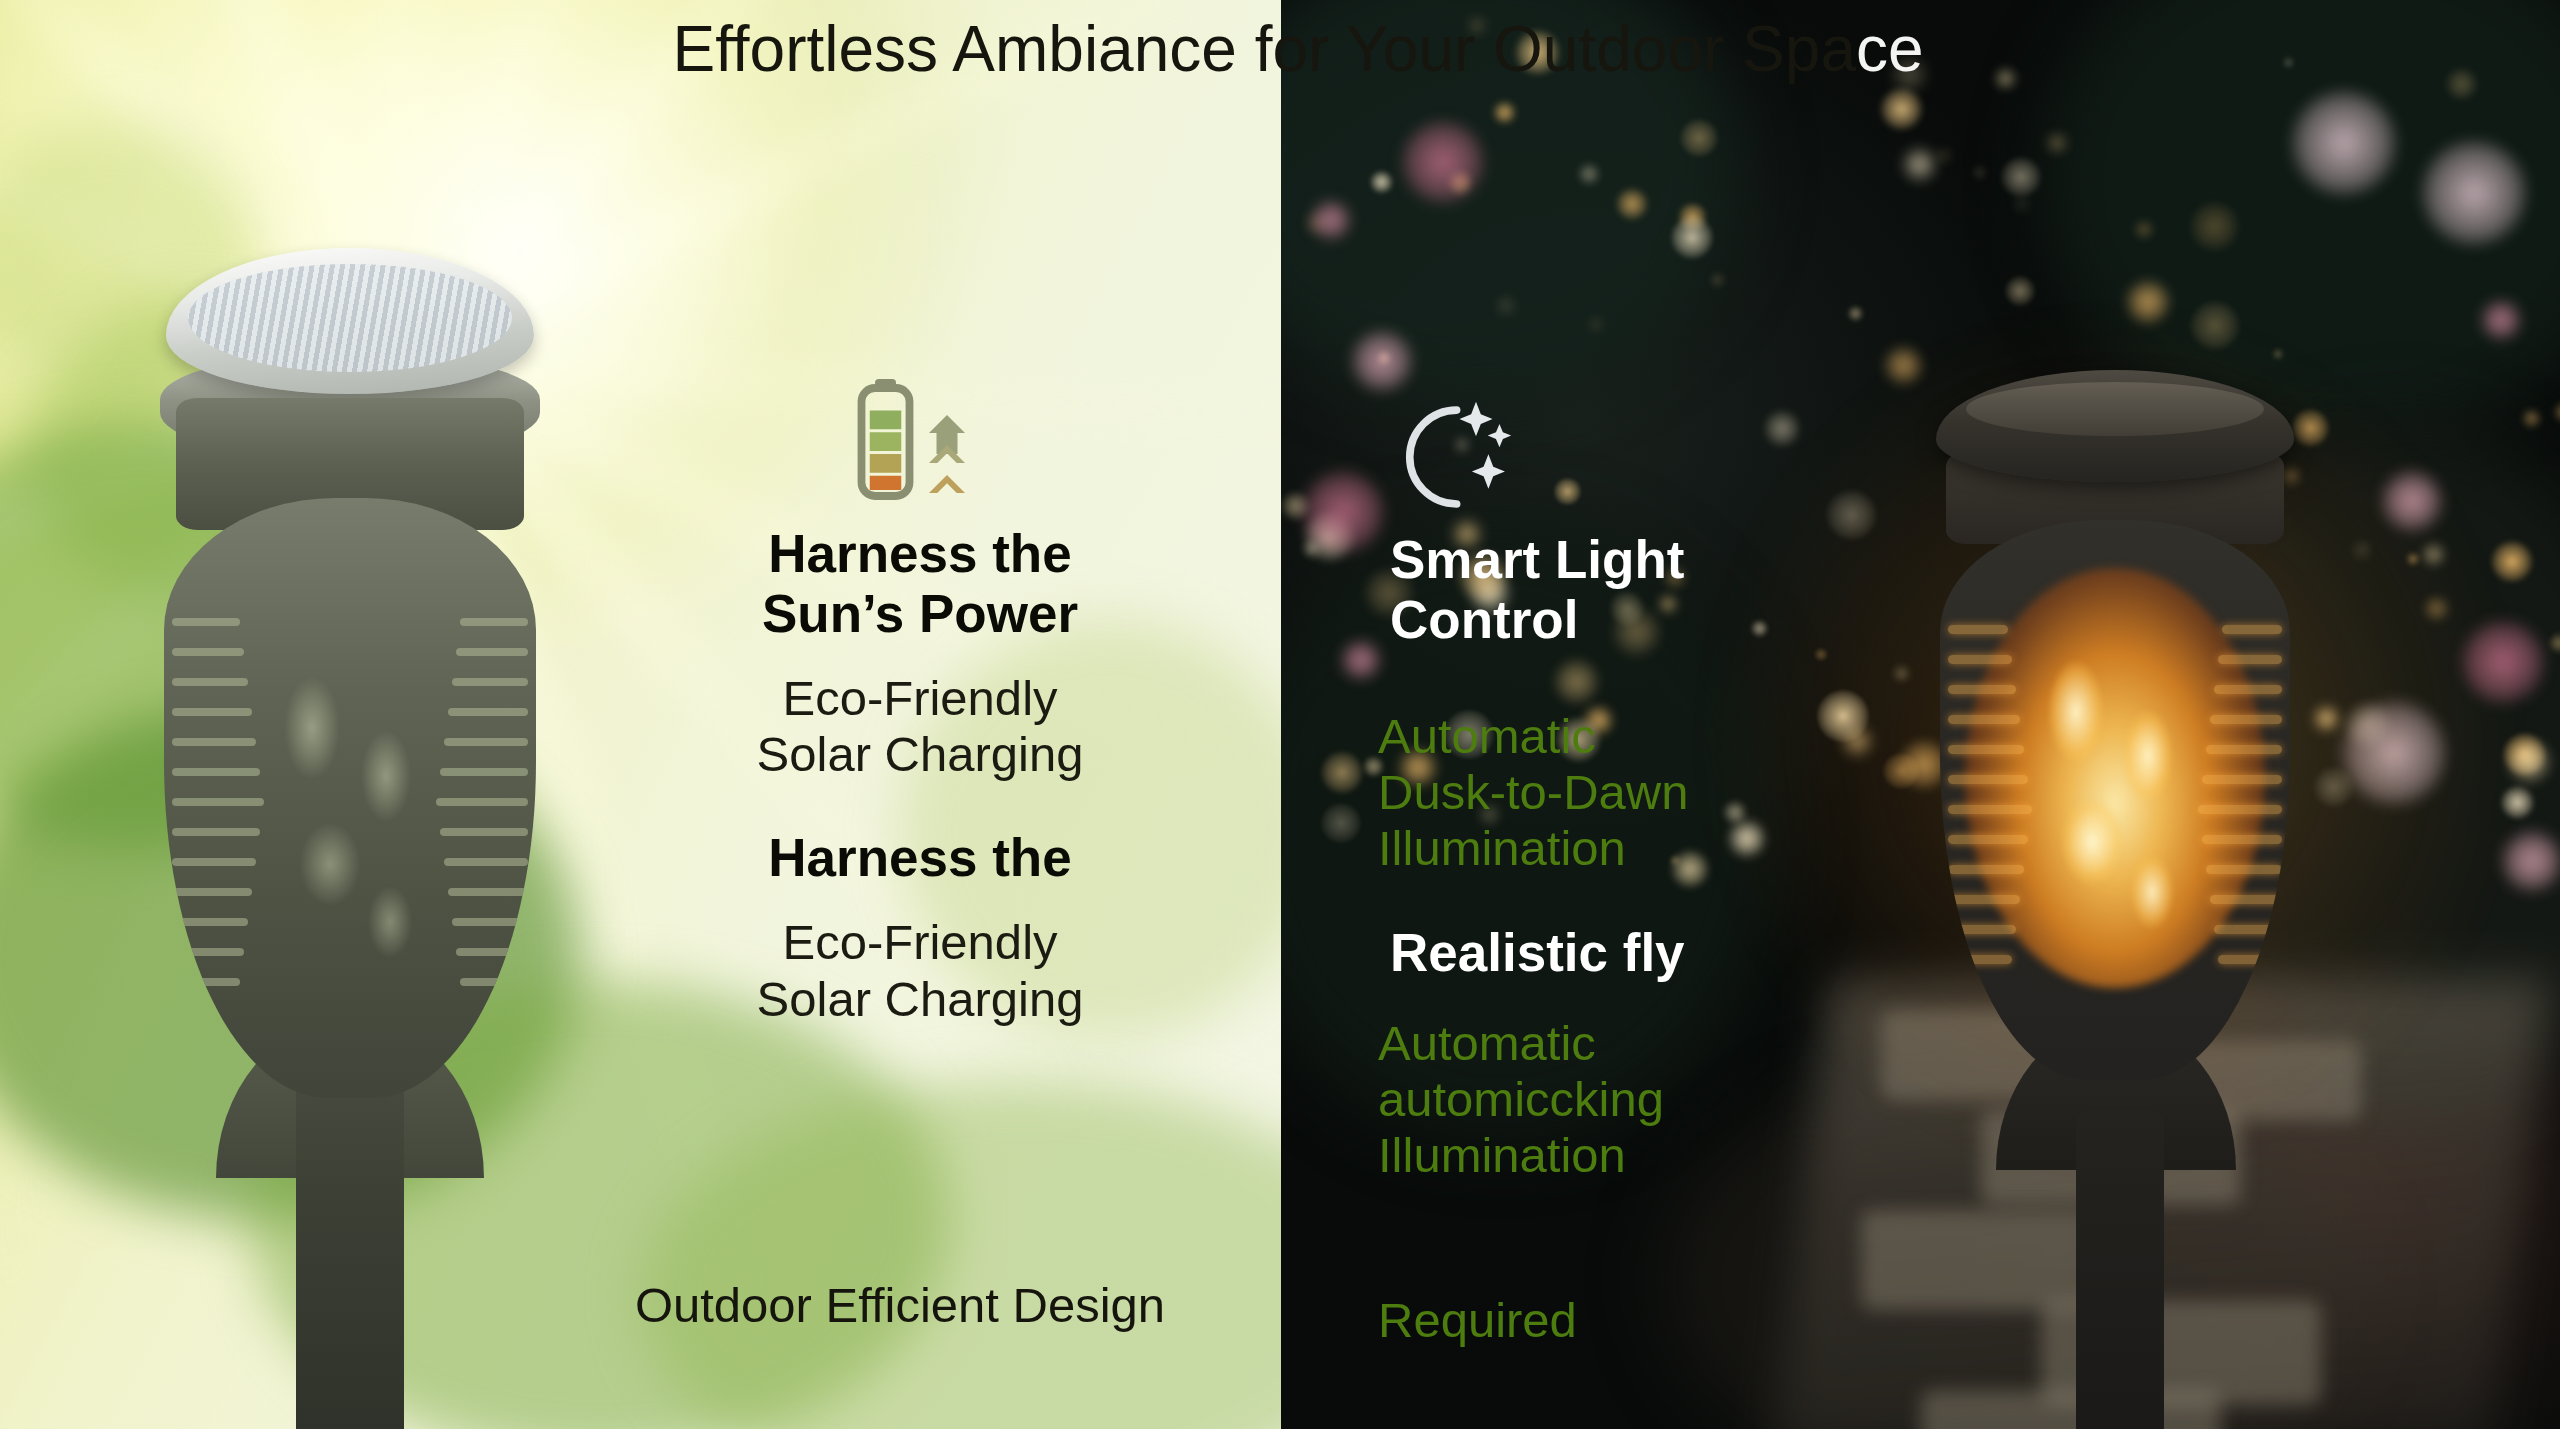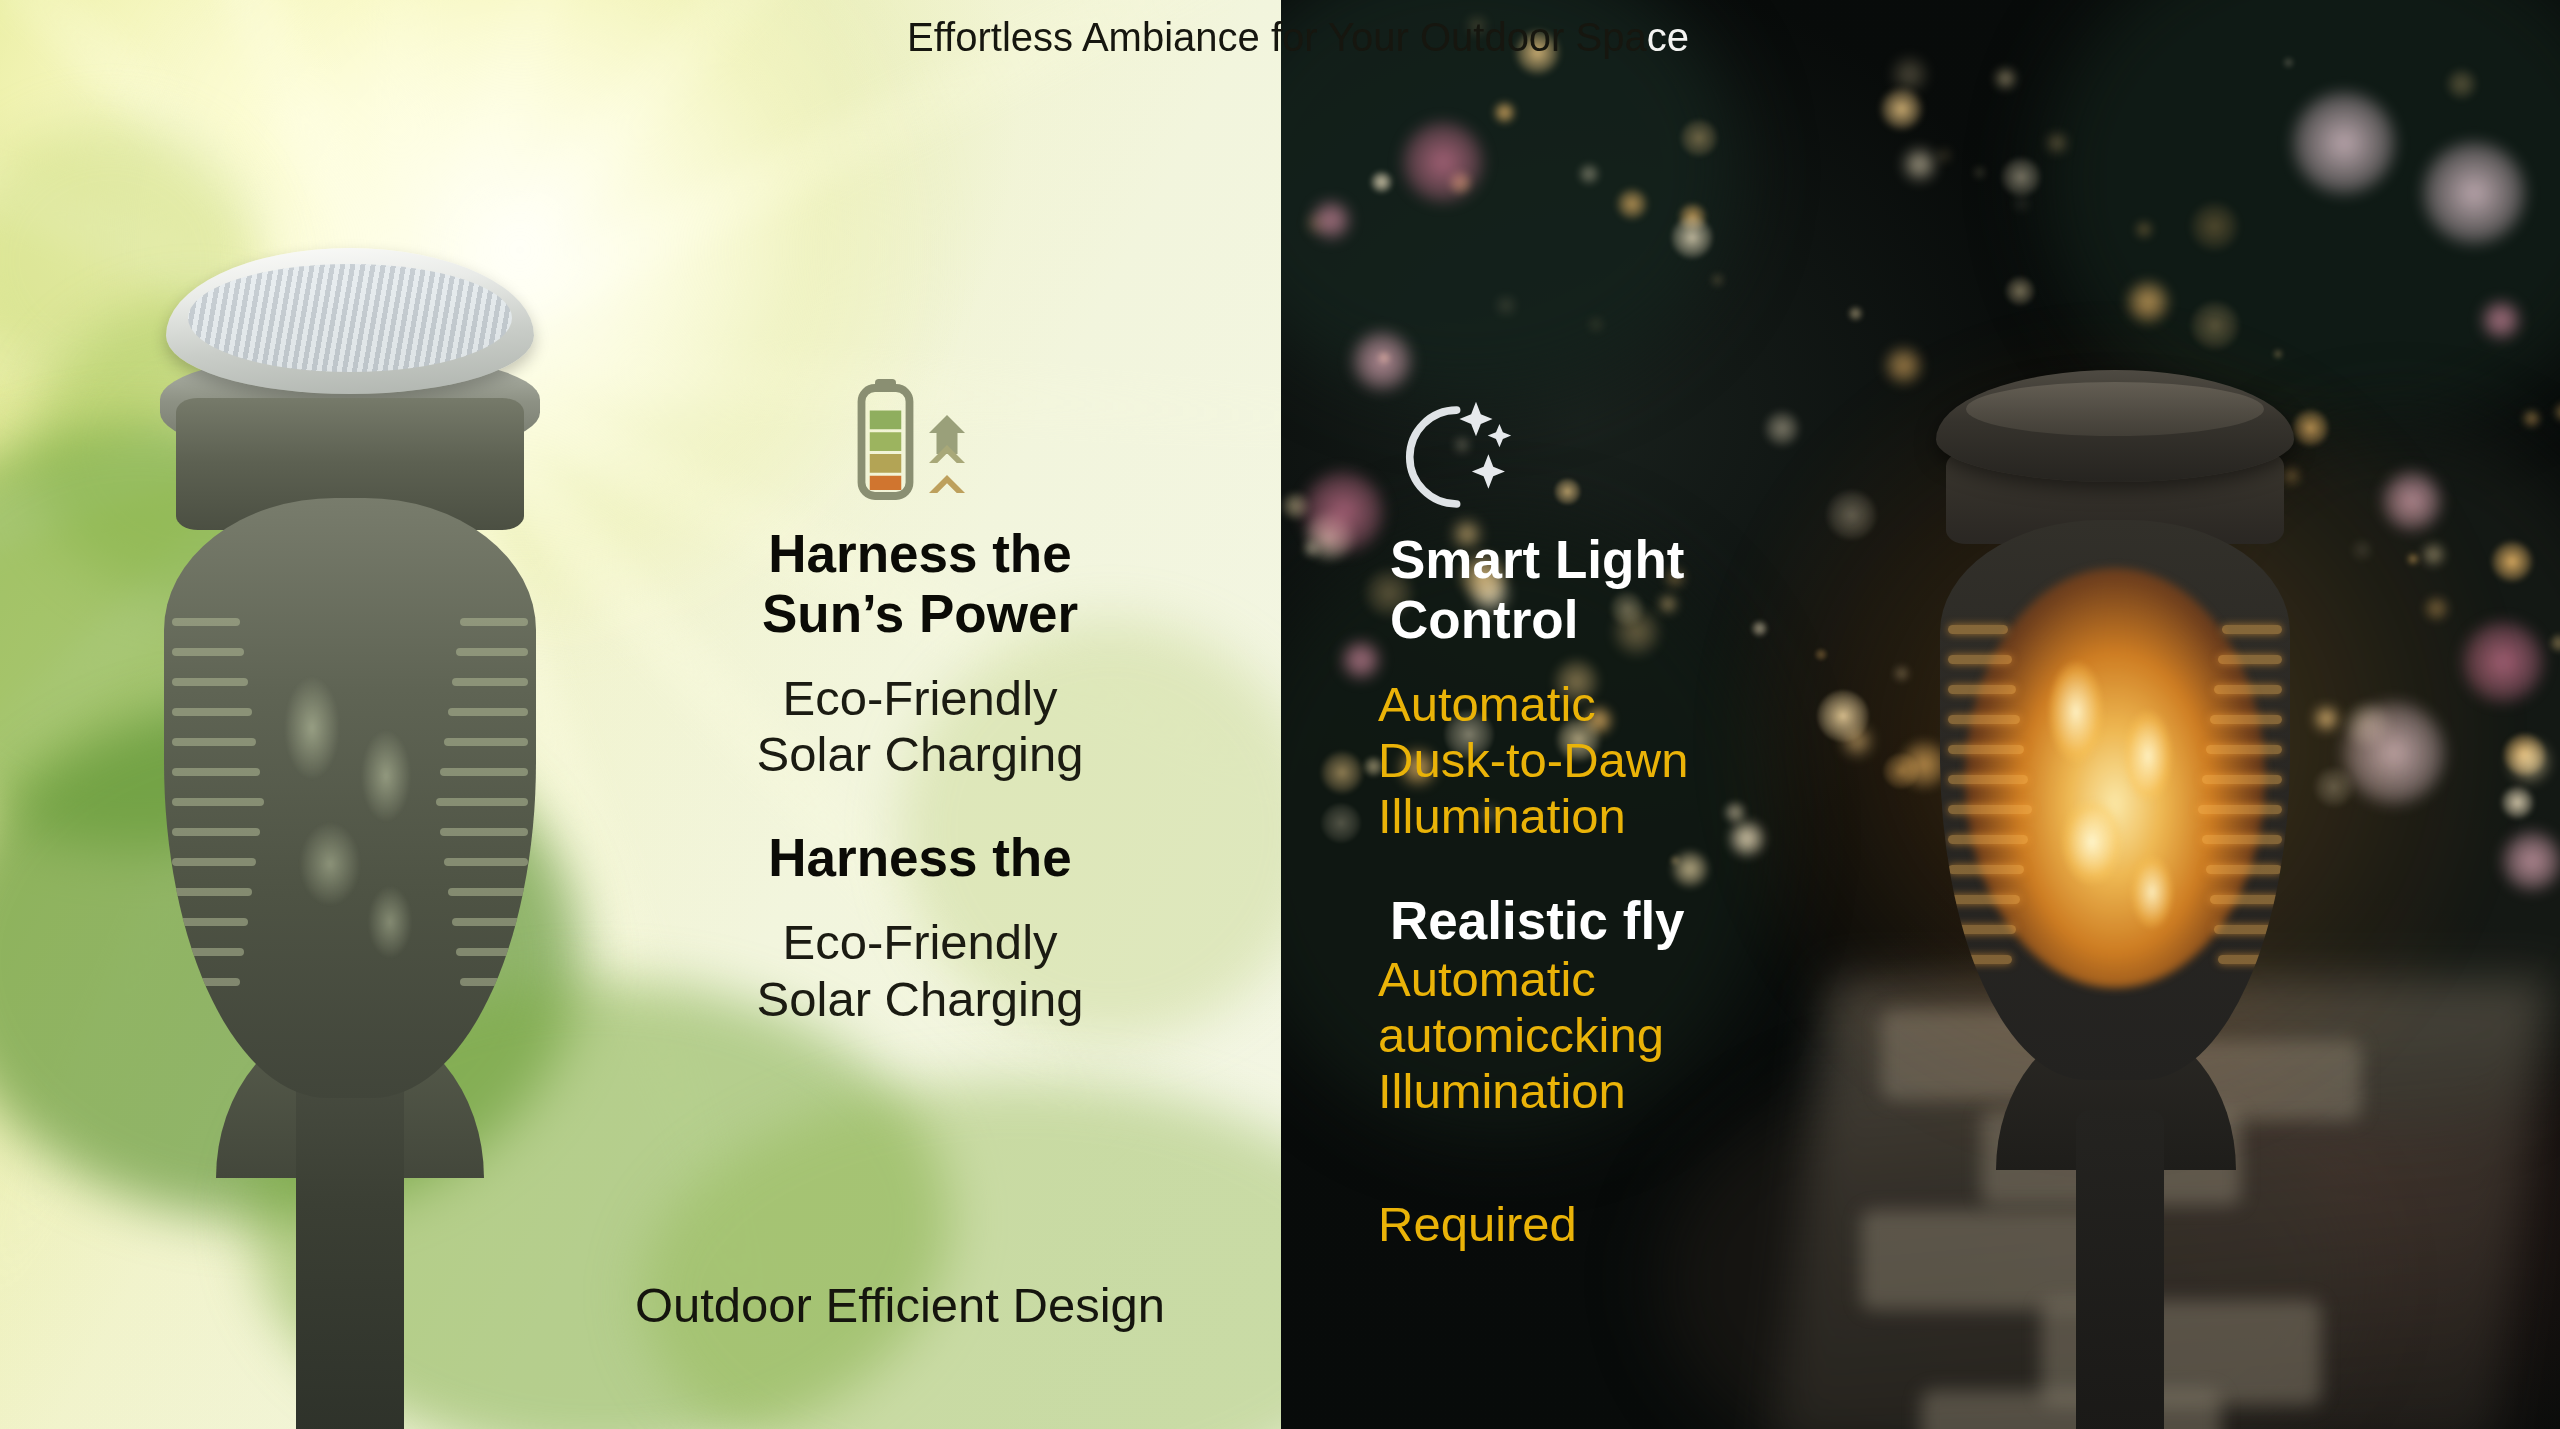--- a/index.html
+++ b/index.html
@@ -210,21 +210,21 @@
   
   .header { position:absolute; left:0; top:0; width:100%; z-index:40; text-align:center; }
   .title {
     font-size:108px; font-weight:bold; line-height:1.0;
     letter-spacing:-1px; white-space:nowrap;
     padding-top:48px;
   }
   .title .seg-dark  { color:#080808; }
   .title .seg-light { color:#ffffff; }
   .subtitle {
-    font-size:40px; font-weight:normal; line-height:1.05;
+    font-size:64px; font-weight:normal; line-height:1.05;
     white-space:nowrap; margin-top:16px;margin-left:36px;
   }
   .subtitle .seg-dark  { color:#16160f; }
   .subtitle .seg-light { color:#f4f4f2; }
 
   
   .col { position:absolute; z-index:40; }
   .col-left  { left:640px; top:370px; width:560px; text-align:center; }
   .col-right { left:1378px; top:388px; width:540px; text-align:left; }
 
@@ -234,21 +234,21 @@
 
   .feat-h {
     font-size:53px; font-weight:bold; line-height:1.13;
   }
   .feat-b {
     font-size:49px; font-weight:normal; line-height:1.15;
   }
   .col-left .feat-h { color:#0b0b06; }
   .col-left .feat-b { color:#1b1b12; }
   .col-right .feat-h { color:#ffffff;margin-left:12px; }
-  .col-right .feat-b { color:#eab308; }
+  .col-right .feat-b { color:#4d7c0f;margin-top:32px; }
 
   .gap-sm { height:26px; }
   .gap-md { height:46px; }
   .gap-lg { height:76px; }
 
   .footline {
     position:absolute; z-index:40;
     left:560px; top:1277px; width:680px;
     text-align:center;
     font-size:49px; color:#15150e;

